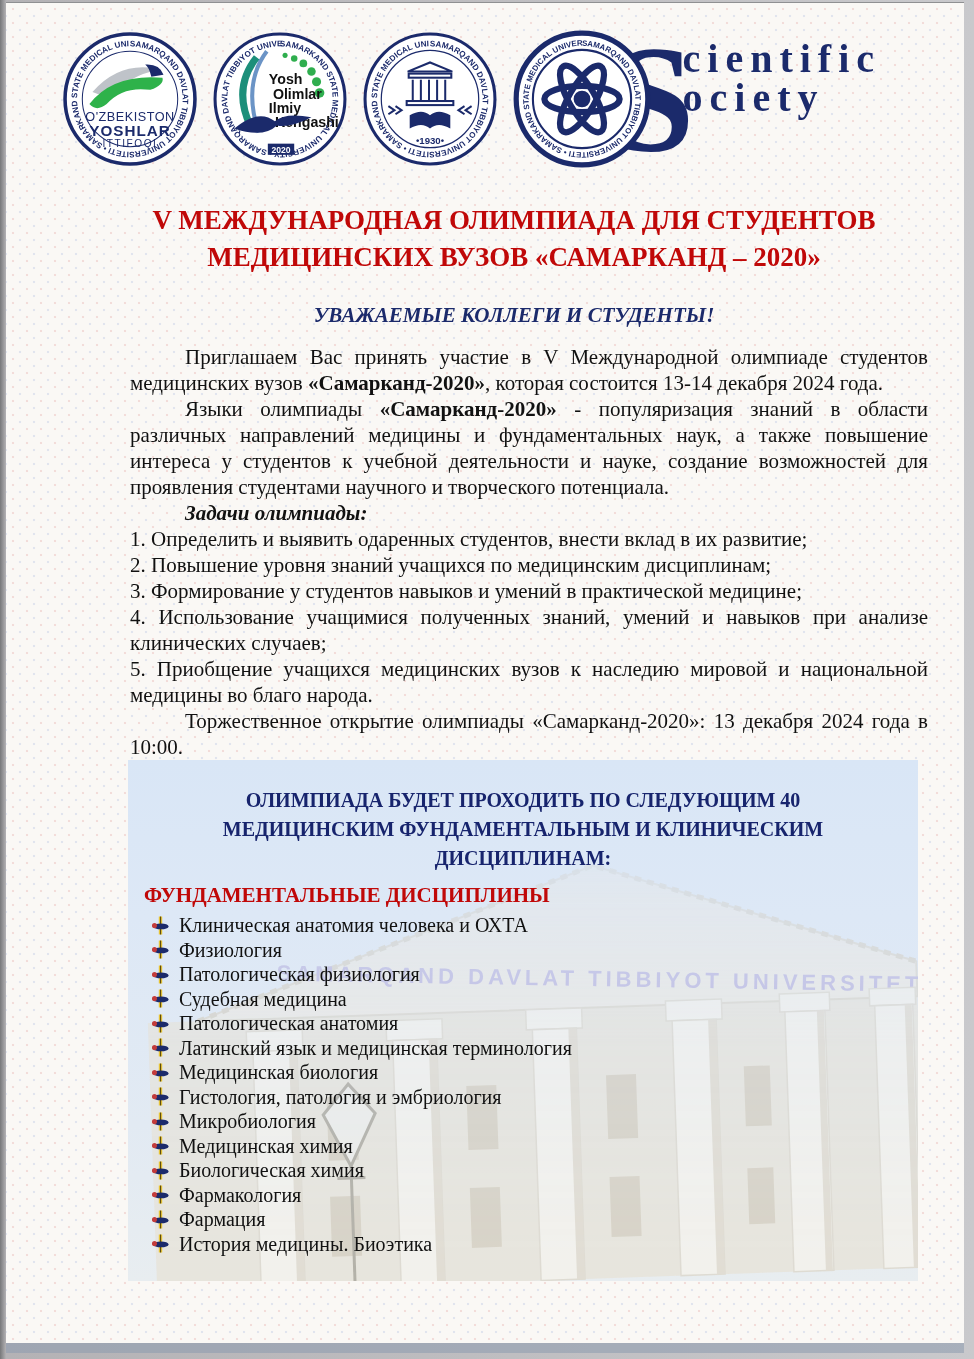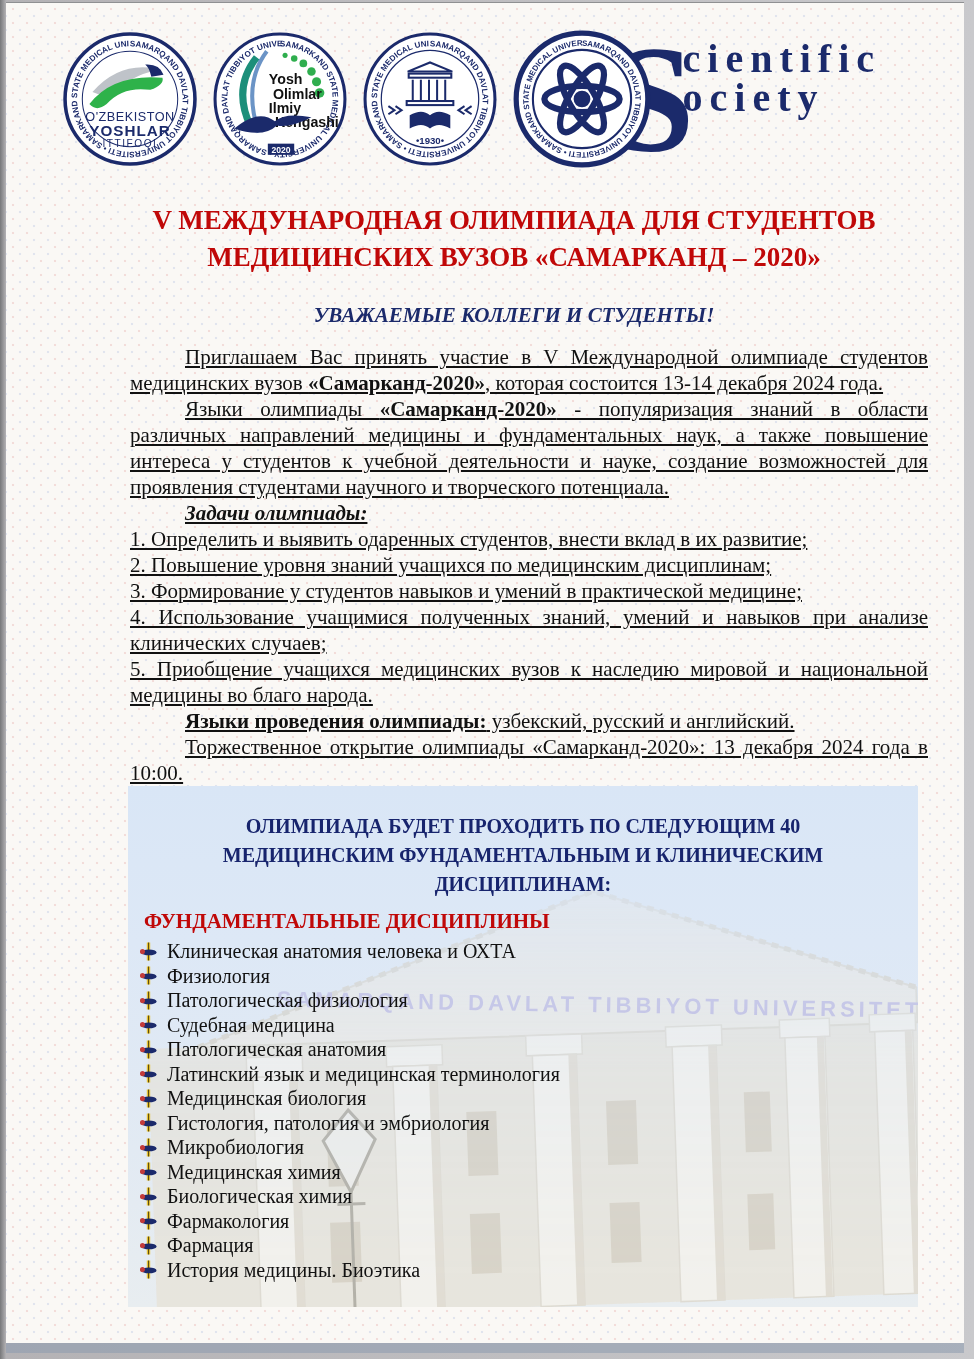--- a/index.html
+++ b/index.html
@@ -22,35 +22,35 @@
   .sss-s{font-size:152px;line-height:118px;font-weight:bold;color:#1b2a6b;
     font-family:"Liberation Serif",serif;display:block;margin-top:4px;}
   .sss-lines{margin-left:-12px;margin-top:2px;font-family:"Liberation Serif",serif;
     color:#1b2a6b;font-weight:bold;font-size:40px;line-height:39px;letter-spacing:7px;}
   
   .title{margin:30px 66px 0 124px;text-align:center;color:#c00808;
     font-size:27px;line-height:37px;font-weight:bold;}
   .greeting{margin:26px 66px 0 124px;text-align:center;color:#1b2a6b;
     font-size:21px;line-height:26px;font-weight:bold;font-style:italic;}
   
-  .bodytext{margin:16px 36px 0 124px;font-size:21px;line-height:26px;color:#111;text-align:justify;text-decoration:underline;}
+  .bodytext{margin:16px 36px 0 124px;font-size:21px;line-height:26px;color:#111;text-align:justify;}
   .bodytext p{margin:0;}
   .indent{text-indent:55px;}
   .tasks-heading{font-weight:bold;font-style:italic;}
   
   .panel{position:relative;margin:0 0 0 122px;width:790px;height:521px;
     background:linear-gradient(180deg,#d9e6f6 0%,#dde8f6 30%,#e2eaf3 70%,#e8edf0 100%);overflow:hidden;}
   .building-art{position:absolute;inset:0;z-index:0;
     -webkit-mask-image:linear-gradient(180deg,transparent 6%,rgba(0,0,0,.5) 28%,rgba(0,0,0,.85) 55%,#000 100%);
     mask-image:linear-gradient(180deg,transparent 6%,rgba(0,0,0,.5) 28%,rgba(0,0,0,.85) 55%,#000 100%);}
   .panel-content{position:relative;z-index:1;}
   .panel-heading{margin:26px auto 8px;max-width:640px;text-align:center;color:#17246d;
     font-size:20px;line-height:29px;font-weight:bold;}
   .section-title{margin:0 0 4px 16px;color:#c00808;font-size:21px;line-height:28px;font-weight:bold;}
-  .disciplines{list-style:none;margin:0;padding:0 0 0 12px;}
+  .disciplines{list-style:none;margin:0;padding:0 0 0 24px;}
   .disciplines li{display:flex;align-items:center;font-size:20px;line-height:24.5px;color:#111;}
   .bullet-icon{flex:0 0 auto;width:17px;height:19px;margin-right:10px;display:inline-block;}
   
   .ringtext{font-family:"Liberation Sans",sans-serif;font-weight:bold;fill:#1b2a6b;}
 </style>
 </head>
 <body>
 
 <div class="photo">
 <div class="page">
@@ -149,21 +149,20 @@
 
   <div class="bodytext">
     <p class="indent"><span>Приглашаем Вас принять участие в V Международной олимпиаде студентов медицинских вузов </span><b>«Самарканд-2020»</b><span>, которая состоится 13-14 декабря 2024 года.</span></p>
     <p class="indent"><span>Языки олимпиады </span><b>«Самарканд-2020»</b><span> - популяризация знаний в области различных направлений медицины и фундаментальных наук, а также повышение интереса у студентов к учебной деятельности и науке, создание возможностей для проявления студентами научного и творческого потенциала.</span></p>
     <p class="indent tasks-heading">Задачи олимпиады:</p>
     <p>1. Определить и выявить одаренных студентов, внести вклад в их развитие;</p>
     <p>2. Повышение уровня знаний учащихся по медицинским дисциплинам;</p>
     <p>3. Формирование у студентов навыков и умений в практической медицине;</p>
     <p>4. Использование учащимися полученных знаний, умений и навыков при анализе клинических случаев;</p>
     <p>5. Приобщение учащихся медицинских вузов к наследию мировой и национальной медицины во благо народа.</p>
-    <p class="indent"><b>Языки проведения олимпиады:</b><span> узбекский, русский и английский.</span></p>
     <p class="indent">Торжественное открытие олимпиады «Самарканд-2020»: 13 декабря 2024 года в 10:00.</p>
   </div>
 
   <section class="panel">
 
     <div class="building-art">
       <svg width="790" height="521" viewBox="0 0 790 521" preserveAspectRatio="none">
         <g transform="rotate(-2 395 260)" opacity="0.62">
           <rect x="20" y="250" width="770" height="271" fill="#e7e0d2"></rect>
           <polygon points="70,250 470,108 790,215 790,250" fill="#efe9dd" stroke="#d6cdbb" stroke-width="2"></polygon>

